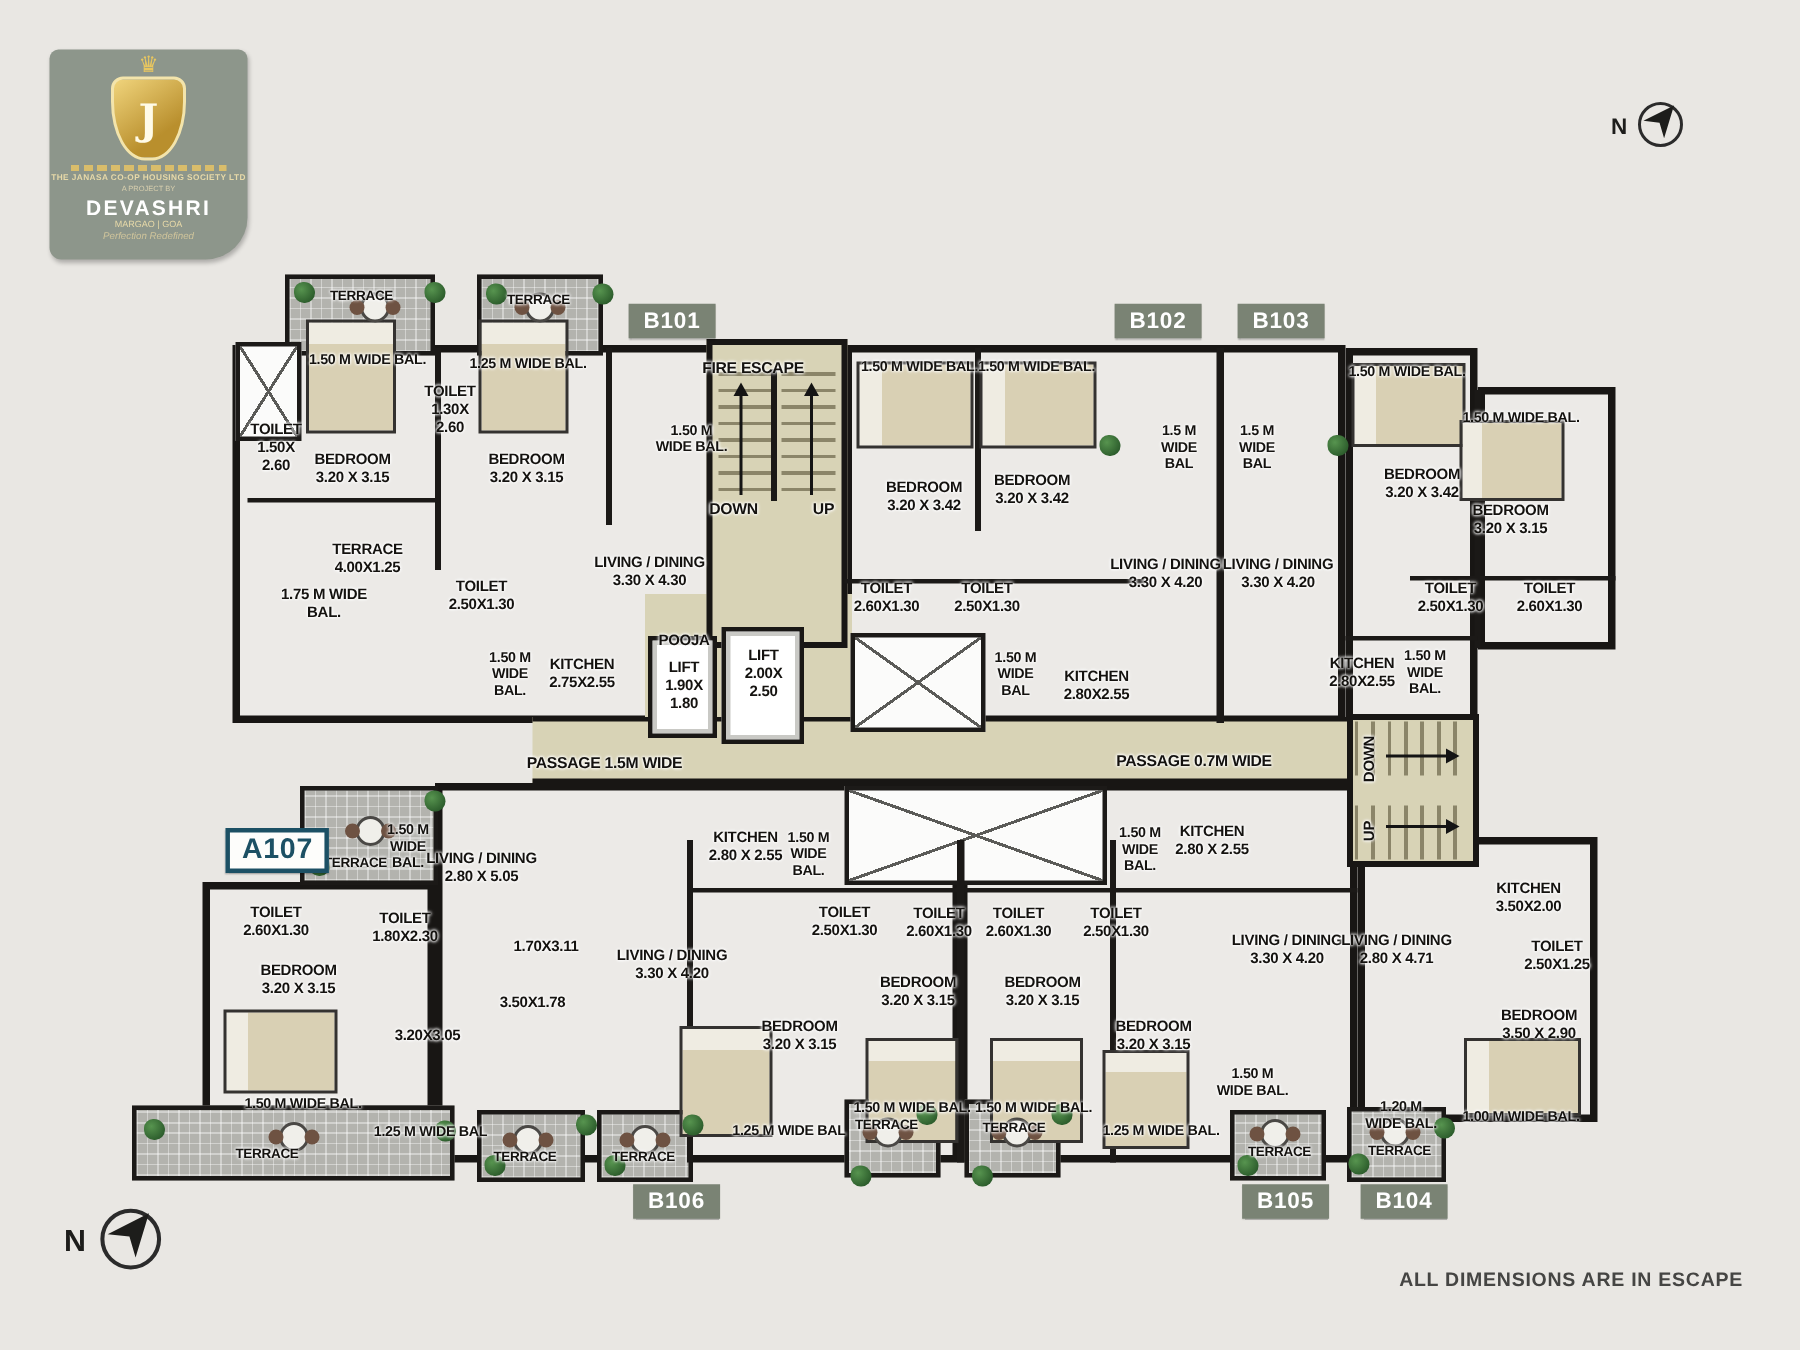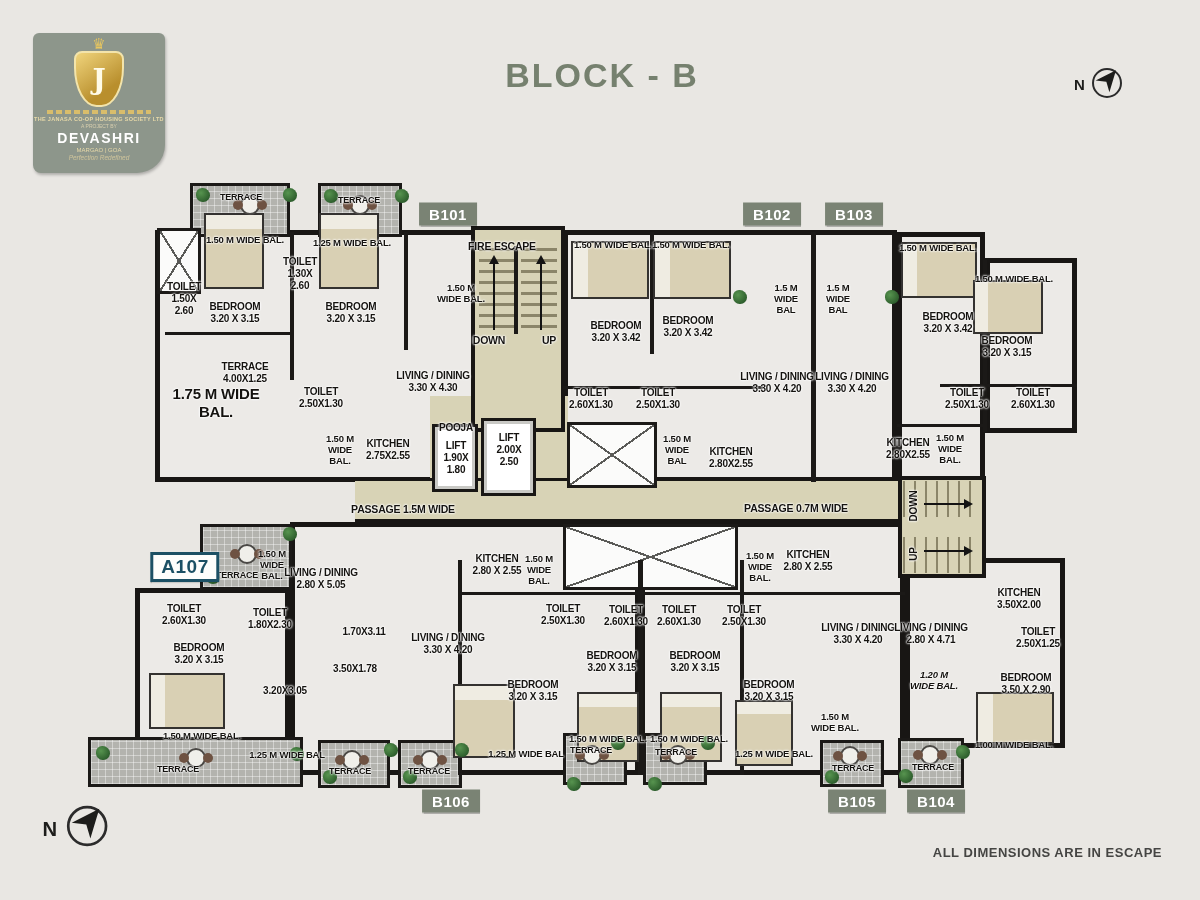--- a/index.html
+++ b/index.html
@@ -85,21 +85,20 @@
       <span class="mono">J</span>
     </div>
     <div class="flourish"></div>
     <div class="l-soc">THE JANASA CO-OP HOUSING SOCIETY LTD</div>
     <div class="l-pb">A PROJECT BY</div>
     <div class="l-dev">DEVASHRI</div>
     <div class="l-loc">MARGAO | GOA</div>
     <div class="l-tag">Perfection Redefined</div>
   </div>
 
-  <div class="title">BLOCK - B</div>
 
 
   <div class="compass compass-tr">
     <svg width="50" height="46">
       <circle cx="29" cy="23" r="14" stroke="#2b2b2b" stroke-width="2" fill="none"></circle>
       <polygon points="29,7 38,28 29,22 20,28" fill="#1d1d1b" transform="rotate(40 29 21)"></polygon>
     </svg>
     <span class="n">N</span>
   </div>
   <div class="compass compass-bl">
@@ -220,21 +219,21 @@
 1.30X
 2.60</div>
       <div class="plan-label" style="left: 235px; top: 313px; transform: translate(-50%, -50%);">BEDROOM
 3.20 X 3.15</div>
       <div class="plan-label" style="left: 351px; top: 313px; transform: translate(-50%, -50%);">BEDROOM
 3.20 X 3.15</div>
       <div class="plan-label" style="left: 461px; top: 293px; font-size: 9.5px; transform: translate(-50%, -50%);">1.50 M
 WIDE BAL.</div>
       <div class="plan-label" style="left: 245px; top: 373px; transform: translate(-50%, -50%);">TERRACE
 4.00X1.25</div>
-      <div class="plan-label" style="left: 216px; top: 403px; font-size: 15px; transform: translate(-50%, -50%);">1.75 M WIDE
+      <div class="plan-label" style="left: 216px; top: 403px; font-size: 10px; transform: translate(-50%, -50%);">1.75 M WIDE
 BAL.</div>
       <div class="plan-label" style="left: 321px; top: 398px; transform: translate(-50%, -50%);">TOILET
 2.50X1.30</div>
       <div class="plan-label" style="left: 433px; top: 382px; transform: translate(-50%, -50%);">LIVING / DINING
 3.30 X 4.30</div>
       <div class="plan-label" style="left: 456px; top: 428px; transform: translate(-50%, -50%);">POOJA</div>
       <div class="plan-label" style="left: 489px; top: 340px; font-size: 10.5px; transform: translate(-50%, -50%);">DOWN</div>
       <div class="plan-label" style="left: 549px; top: 340px; font-size: 10.5px; transform: translate(-50%, -50%);">UP</div>
       <div class="plan-label" style="left: 456px; top: 458px; transform: translate(-50%, -50%);">LIFT
 1.90X
@@ -343,21 +342,21 @@
 WIDE
 BAL.</div>
       <div class="plan-label" style="left: 808px; top: 561px; transform: translate(-50%, -50%);">KITCHEN
 2.80 X 2.55</div>
       <div class="plan-label" style="left: 858px; top: 634px; transform: translate(-50%, -50%);">LIVING / DINING
 3.30 X 4.20</div>
       <div class="plan-label" style="left: 931px; top: 634px; transform: translate(-50%, -50%);">LIVING / DINING
 2.80 X 4.71</div>
       <div class="plan-label" style="left: 835px; top: 722px; font-size: 9.5px; transform: translate(-50%, -50%);">1.50 M
 WIDE BAL.</div>
-      <div class="plan-label" style="left: 934px; top: 680px; font-size: 9.5px; transform: translate(-50%, -50%); font-style: italic;">1.20 M
+      <div class="plan-label" style="left: 934px; top: 744px; font-size: 9.5px; transform: translate(-50%, -50%);">1.20 M
 WIDE BAL.</div>
       <div class="plan-label" style="left: 1019px; top: 599px; transform: translate(-50%, -50%);">KITCHEN
 3.50X2.00</div>
       <div class="plan-label" style="left: 1038px; top: 638px; transform: translate(-50%, -50%);">TOILET
 2.50X1.25</div>
       <div class="plan-label" style="left: 1026px; top: 684px; transform: translate(-50%, -50%);">BEDROOM
 3.50 X 2.90</div>
       <div class="plan-label" style="left: 1014px; top: 745px; font-size: 9.5px; transform: translate(-50%, -50%);">1.00 M WIDE BAL.</div>
     </div>
   <div id="badges">

